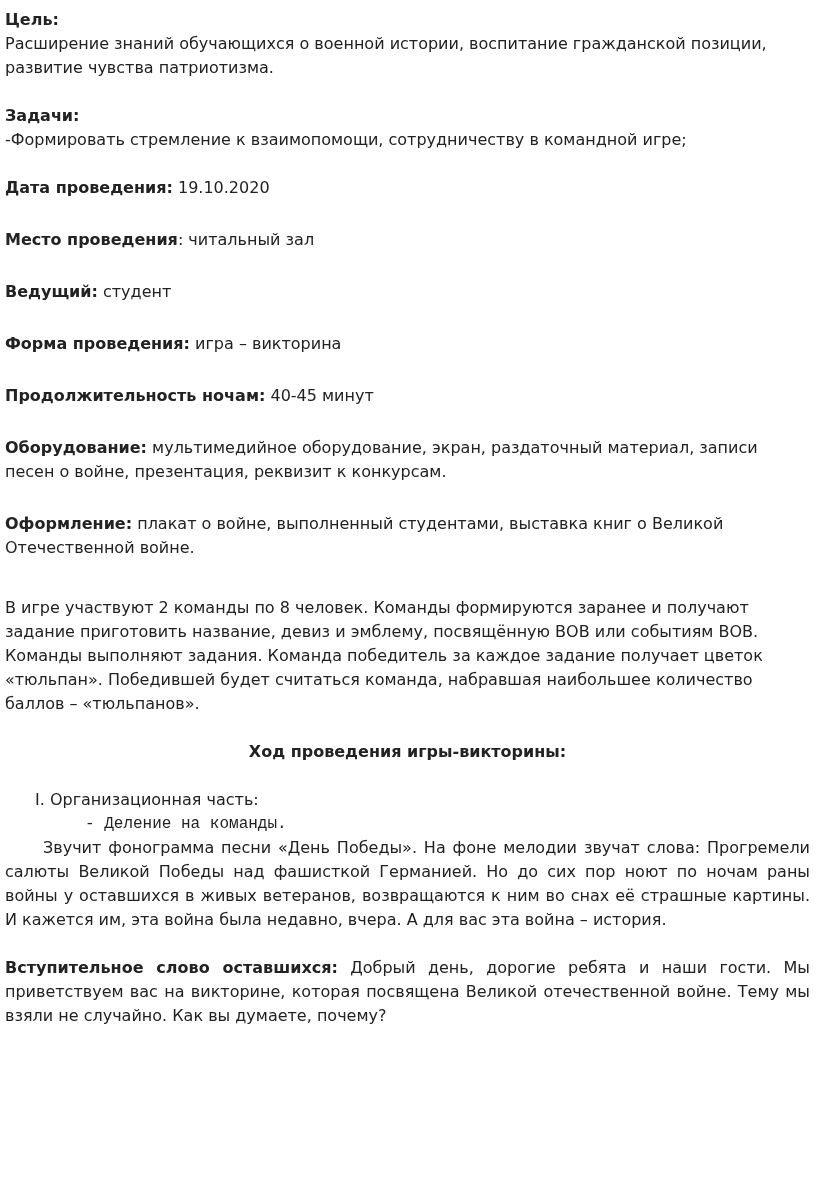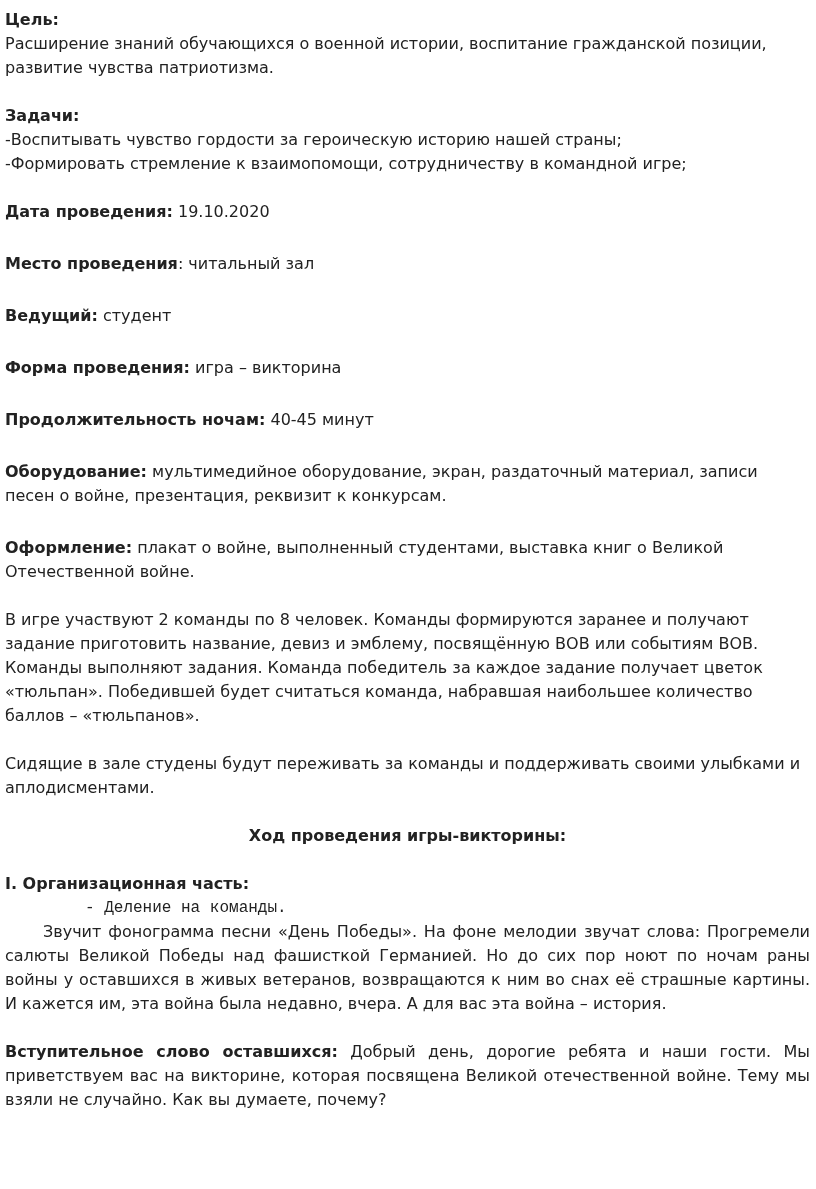--- a/index.html
+++ b/index.html
@@ -14,48 +14,47 @@
     line-height: 24px;
     padding: 8px 6px 0 5px;
     overflow: hidden;
   }
   p { margin: 0; }
   .bold { font-weight: 700; }
   .block { margin: 0 0 24px 0; }
   .line { margin: 0; }
   .tasks-section { margin: 0 0 24px 0; }
   .detail { margin: 0 0 28px 0; }
-  .detail.last { margin-bottom: 24px; }
+  .detail.last { margin-bottom: 36px; }
   .heading {
     text-align: center;
     font-weight: 700;
     margin: 13px 0 24px 0;
   }
-  .section-title { font-weight: 700; }
+  .section-title { font-weight: 400; margin-left: 30px; }
   .section-item { margin-left: 80px; font-family: Liberation Mono, monospace; }
   .narration {
     text-align: justify;
     text-indent: 38px;
     margin: 0 0 24px 0;
   }
   .intro { text-align: justify; margin: 0; }
 </style>
 </head>
 <body>
 
 <div class="doc">
 
   <p class="block">
     <span class="bold">Цель:</span><br>
     <span>Расширение знаний обучающихся о военной истории, воспитание гражданской позиции, развитие чувства патриотизма.</span>
   </p>
 
   <div class="tasks-section">
     <p class="line bold">Задачи:</p>
-    <p class="line">-Воспитывать чувство гордости за героическую историю нашей страны;</p>
     <p class="line">-Формировать стремление к взаимопомощи, сотрудничеству в командной игре;</p>
   </div>
 
   <p class="detail">
     <span class="bold">Дата проведения:</span><span> 19.10.2020</span>
   </p>
 
   <p class="detail">
     <span class="bold">Место проведения</span><span>: читальный зал</span>
   </p>
@@ -75,21 +74,20 @@
   <p class="detail">
     <span class="bold">Оборудование:</span><span> мультимедийное оборудование, экран, раздаточный материал, записи песен о войне, презентация, реквизит к конкурсам.</span>
   </p>
 
   <p class="detail last">
     <span class="bold">Оформление:</span><span> плакат о войне, выполненный студентами, выставка книг о Великой Отечественной войне.</span>
   </p>
 
   <p class="block">В игре участвуют 2 команды по 8 человек. Команды формируются заранее и получают задание приготовить название, девиз и эмблему, посвящённую ВОВ или событиям ВОВ. Команды выполняют задания. Команда победитель за каждое задание получает цветок «тюльпан». Победившей будет считаться команда, набравшая наибольшее количество баллов – «тюльпанов».</p>
 
-  <p class="block">Сидящие в зале студены будут переживать за команды и поддерживать своими улыбками и аплодисментами.</p>
 
   <p class="heading">Ход проведения игры-викторины:</p>
 
   <p class="line section-title">I. Организационная часть:</p>
   <p class="line section-item">- Деление на команды.</p>
   <p class="narration">Звучит фонограмма песни «День Победы». На фоне мелодии звучат слова: Прогремели салюты Великой Победы над фашисткой Германией. Но до сих пор ноют по ночам раны войны у оставшихся в живых ветеранов, возвращаются к ним во снах её страшные картины. И кажется им, эта война была недавно, вчера. А для вас эта война – история.</p>
 
   <p class="intro">
     <span class="bold">Вступительное слово оставшихся:</span><span> Добрый день, дорогие ребята и наши гости. Мы приветствуем вас на викторине, которая посвящена Великой отечественной войне. Тему мы взяли не случайно. Как вы думаете, почему?</span>
   </p>

